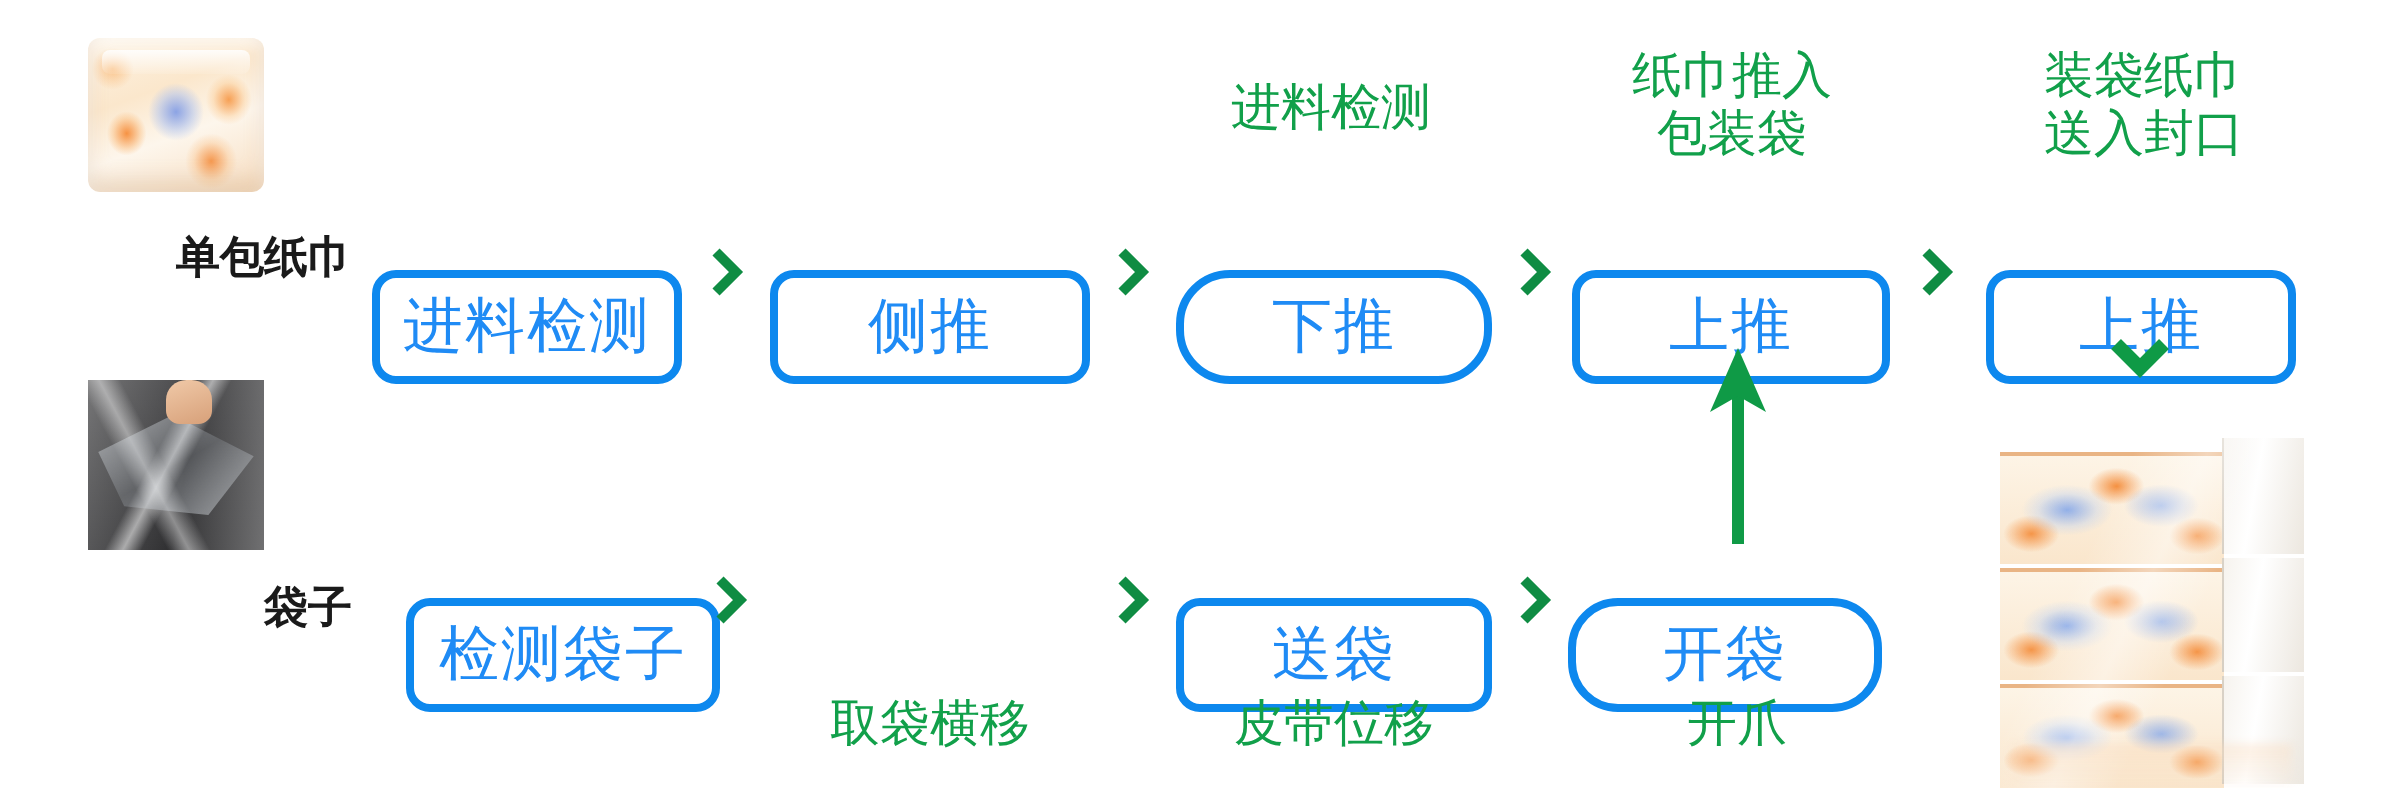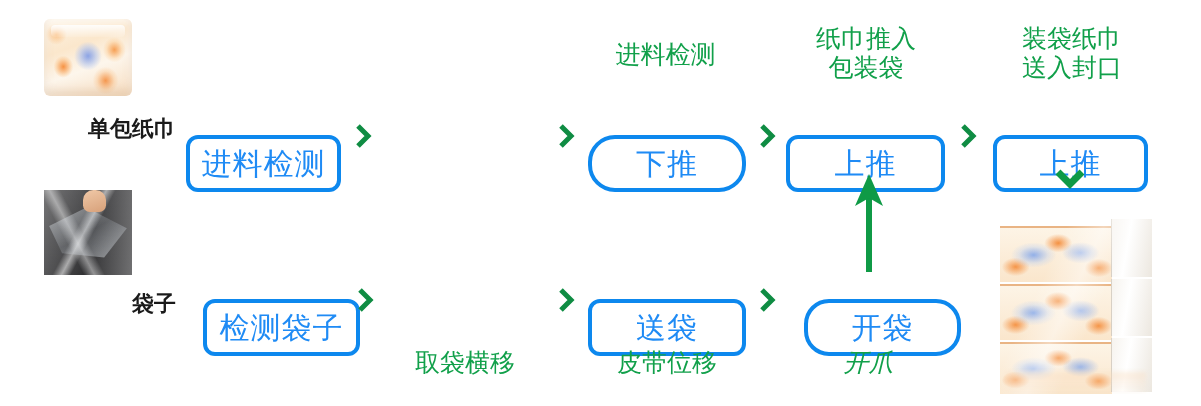--- a/index.html
+++ b/index.html
@@ -205,20 +205,23 @@
   <div class="step-box" style="left:186px; top:107px; width:155px; height:57px;">
     <span class="step-label">进料检测</span>
   </div>
 
   <div class="chevron" style="left:353px; top:122px;">
     <svg viewBox="0 0 22 28" fill="none" xmlns="http://www.w3.org/2000/svg">
       <path d="M5 4 L15 14 L5 24" stroke="currentColor" stroke-width="5" stroke-linecap="butt" stroke-linejoin="miter"></path>
     </svg>
   </div>
 
+  <div class="step-box" style="left:385px; top:107px; width:160px; height:57px;">
+    <span class="step-label">侧推</span>
+  </div>
 
   <div class="chevron" style="left:556px; top:122px;">
     <svg viewBox="0 0 22 28" fill="none" xmlns="http://www.w3.org/2000/svg">
       <path d="M5 4 L15 14 L5 24" stroke="currentColor" stroke-width="5"></path>
     </svg>
   </div>
 
   <div class="step-box" style="left:588px; top:107px; width:158px; height:57px;border-radius:27px;">
     <span class="step-label">下推</span>
   </div>
@@ -276,27 +279,27 @@
   <div class="step-box" style="left:588px; top:271px; width:158px; height:57px;">
     <span class="step-label">送袋</span>
   </div>
 
   <div class="chevron" style="left:757px; top:286px;">
     <svg viewBox="0 0 22 28" fill="none" xmlns="http://www.w3.org/2000/svg">
       <path d="M5 4 L15 14 L5 24" stroke="currentColor" stroke-width="5"></path>
     </svg>
   </div>
 
-  <div class="step-box" style="left:804px; top:271px; width:157px; height:57px;border-radius:25px;">
+  <div class="step-box" style="left:784px; top:271px; width:157px; height:57px;border-radius:25px;">
     <span class="step-label">开袋</span>
   </div>
 
   <div class="caption" style="left:385px; top:348px; width:160px;">取袋横移</div>
   <div class="caption" style="left:588px; top:348px; width:158px;">皮带位移</div>
-  <div class="caption" style="left:790px; top:348px; width:157px;font-style:italic;">开爪</div>
+  <div class="caption" style="left:790px; top:348px; width:157px;">开爪</div>
 
   <div class="photo" style="left:1000px; top:219px; width:152px; height:175px;">
     <div class="bundle">
       <div class="block" style="left:0;   top:4%;  width:74%; height:31%;"></div>
       <div class="block" style="left:0;   top:37%; width:74%; height:31%;"></div>
       <div class="block" style="left:0;   top:70%; width:74%; height:29%;"></div>
       <div class="side" style="top:0%;   width:26%; height:33%;"></div>
       <div class="side" style="top:34%;  width:26%; height:33%;"></div>
       <div class="side" style="top:68%;  width:26%; height:31%;"></div>
       <div class="wrap-sheen"></div>

